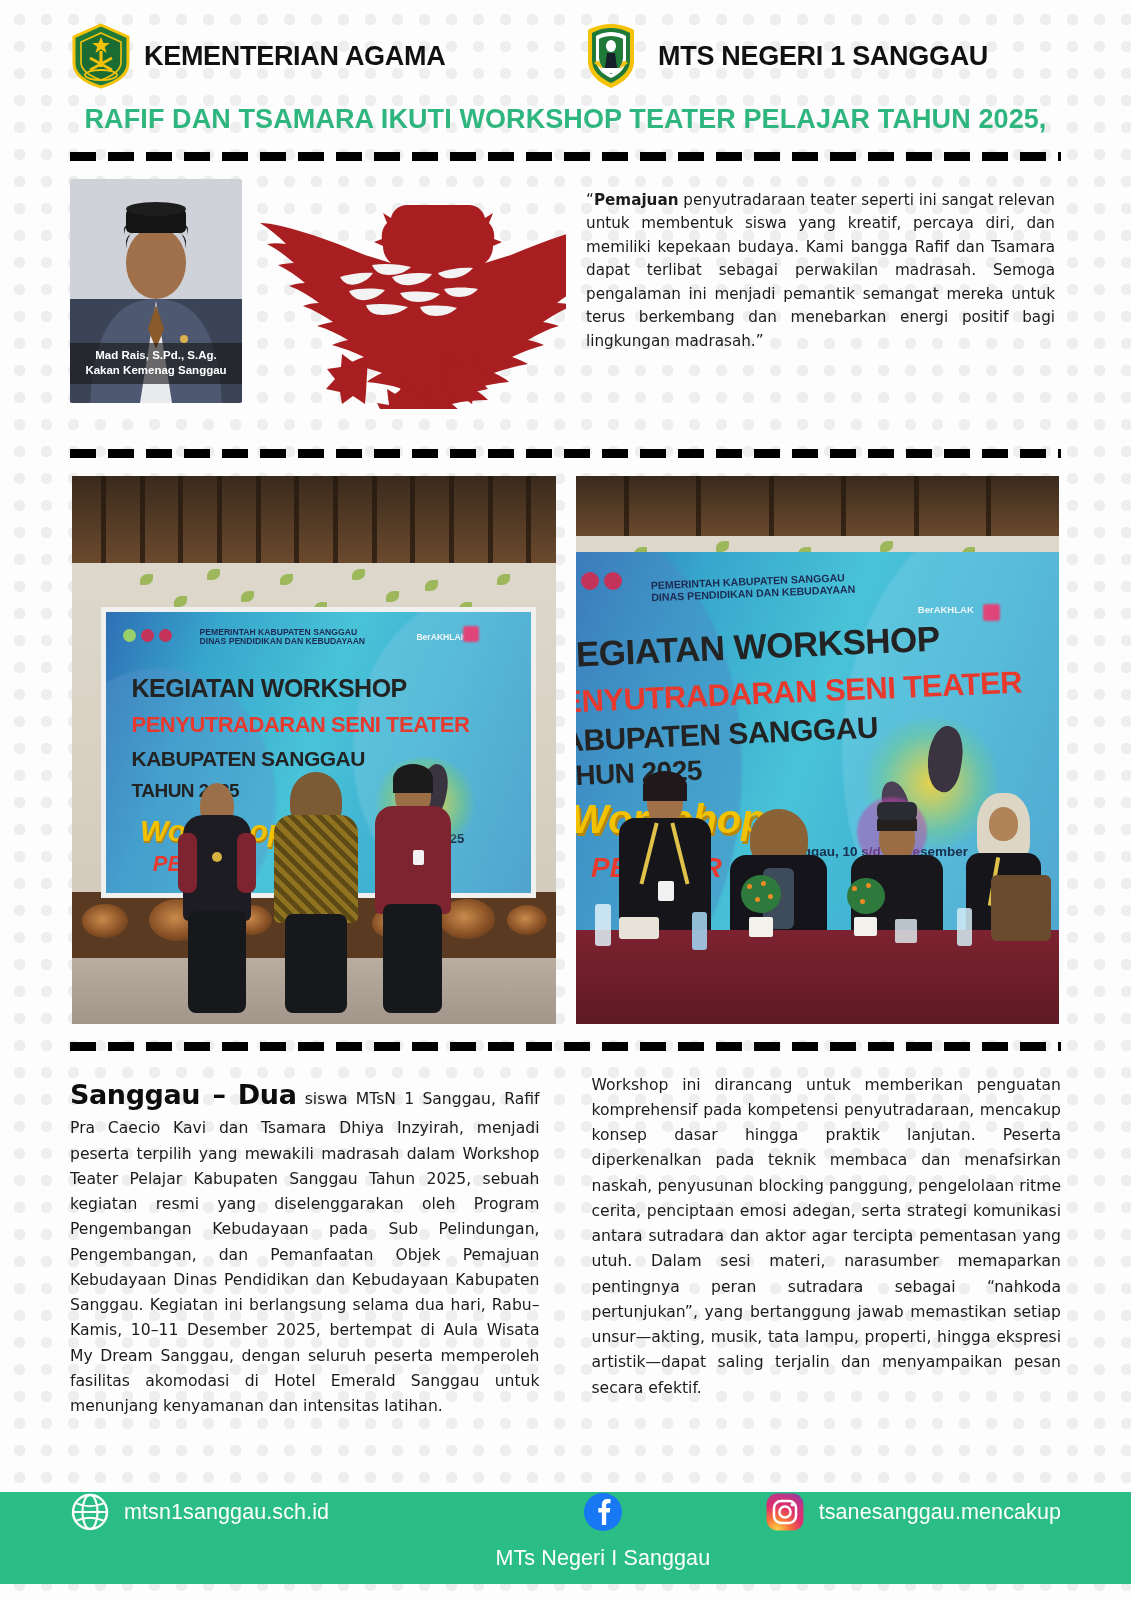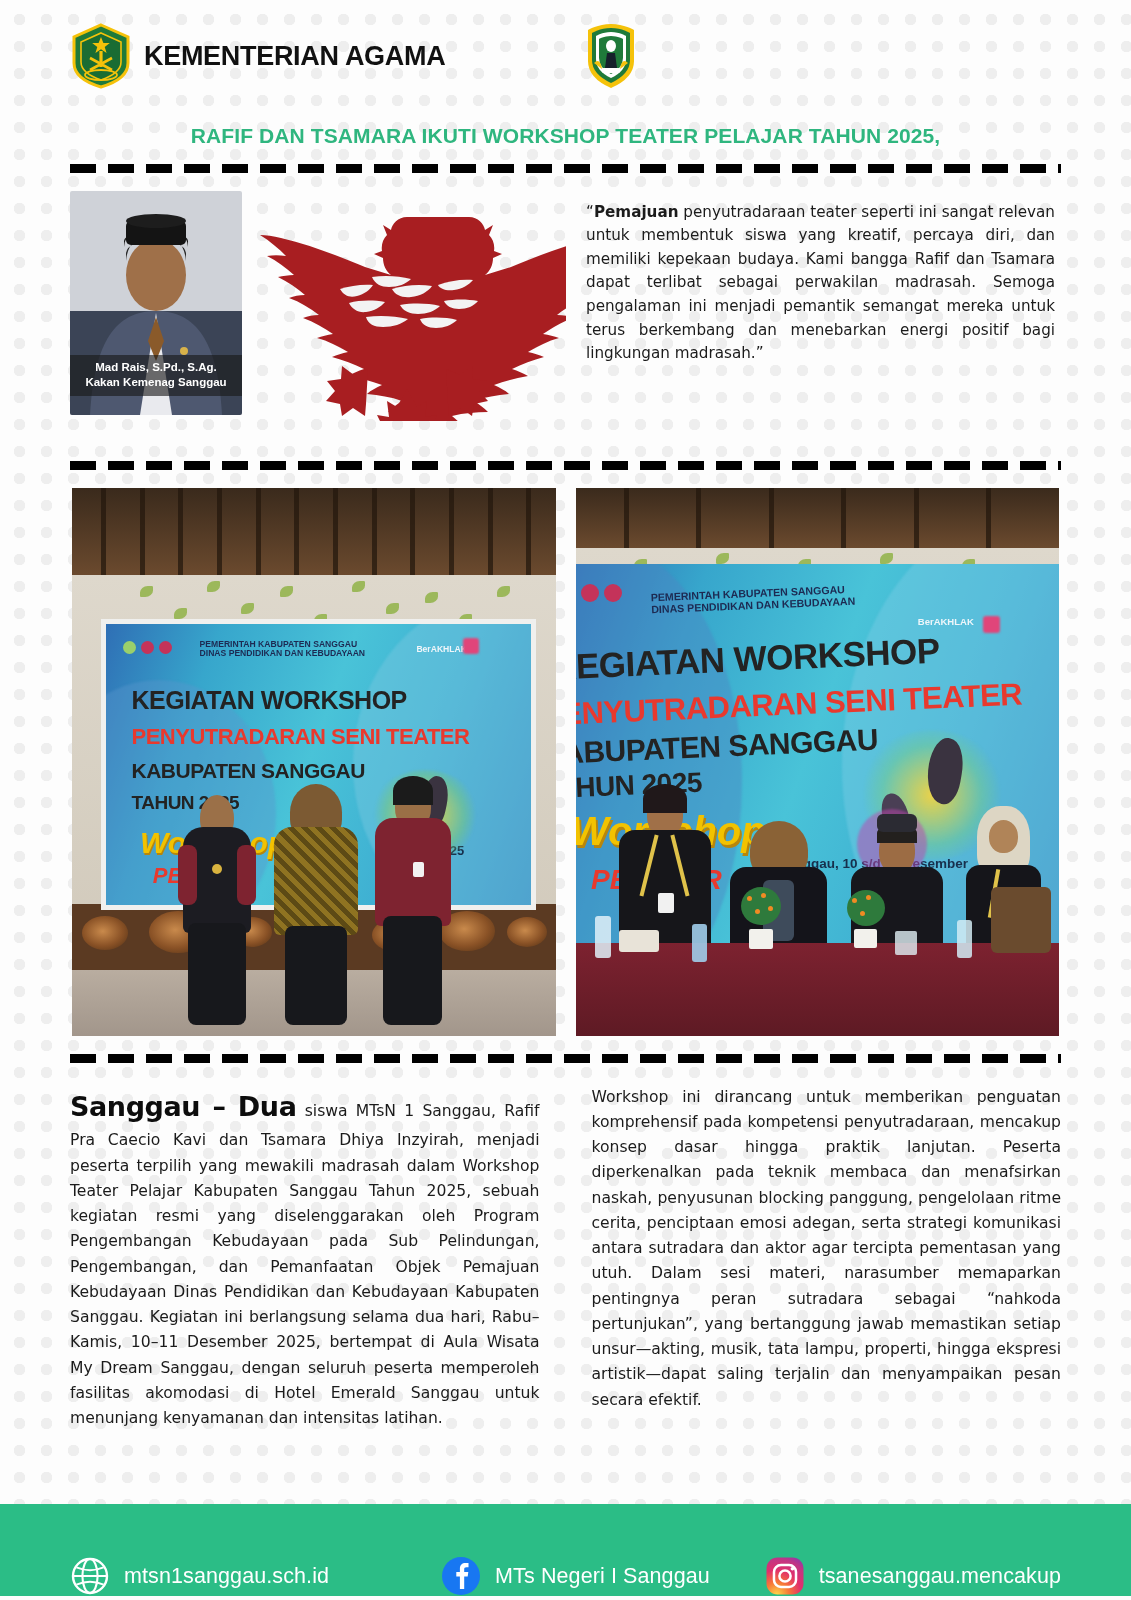--- a/index.html
+++ b/index.html
@@ -29,22 +29,22 @@
   .brand.right { flex: 1; }
   .brand-name {
     font-size: 27px; font-weight: bold; letter-spacing: -0.3px;
     color: #111111; white-space: nowrap;
   }
   .logo { width: 62px; height: 66px; flex: 0 0 62px; }
 
   
   .title-block { padding: 10px 60px 0 60px; text-align: center; }
   .title-line {
-    color: #2fb67f; font-size: 21px; font-weight: bold;
-    letter-spacing: 0.1px; line-height: 1.32; margin-top: 20px;
+    color: #2fb67f; font-size: 27px; font-weight: bold;
+    letter-spacing: 0.1px; line-height: 1.32;
   }
   .date-row {
     display: flex; align-items: center; gap: 11px;
     padding: 12px 0 0 8px;
   }
   .cal-icon { width: 28px; height: 28px; flex: 0 0 28px; }
   .date-text { font-size: 21px; font-weight: bold; color: #16181d; }
 
   
   .rule {
@@ -142,27 +142,27 @@
   
   .body-cols {
     display: flex; gap: 52px; padding: 6px 70px 0 70px;
   }
   .col { flex: 1; font-size: 15.6px; line-height: 1.62; text-align: justify;
          color: #1b1b1b; font-family: "DejaVu Sans", sans-serif; }
   .lead { font-size: 27px; font-weight: bold; letter-spacing: -0.4px; color:#0d0d0d; }
 
   
   .footer {
-    position: absolute; left: 0; right: 0; bottom: 4px; height: 92px;
+    position: absolute; left: 0; right: 0; bottom: 16px; height: 92px;
     background: #2bbd86;
-    display: flex; align-items: flex-end; padding: 0 70px; gap: 0;
+    display: flex; align-items: flex-start; padding: 0 70px; gap: 0;
   }
   .foot-item { display: flex; align-items: center; gap: 14px; }
   .foot-item.f1 { width: 390px; }
-  .foot-item.f2 { width: 340px; }
+  .foot-item.f2 { width: 340px; flex-direction: column; }
   .foot-item.f3 { flex: 1; }
   .foot-text { color: #ffffff; font-size: 21.5px; letter-spacing: .1px; }
   .fi { width: 40px; height: 40px; flex: 0 0 40px; }
 </style>
 </head>
 <body>
 
 <div class="page">
 
   <div class="header">
@@ -186,20 +186,21 @@
           <path d="M31 5 C20 5 12 10 12 10 L12 37 Q12 51 31 60 Q50 51 50 37 L50 10 C50 10 42 5 31 5 Z" fill="#1f7a3a"></path>
           <path d="M31 9 C22 9 16 13 16 13 L16 36 Q16 48 31 55 Q46 48 46 36 L46 13 C46 13 40 9 31 9 Z" fill="#ffffff"></path>
           <path d="M31 13 C24 13 19 16 19 16 L19 35 Q19 45 31 51 Q43 45 43 35 L43 16 C43 16 38 13 31 13 Z" fill="#1f7a3a"></path>
           <ellipse cx="31" cy="23" rx="5" ry="6" fill="#ffffff"></ellipse>
           <path d="M27 30 L35 30 L37 45 L25 45 Z" fill="#16202b"></path>
           <rect x="22" y="45" width="18" height="5" rx="1.4" fill="#ffffff"></rect>
           <path d="M14 40 Q20 34 22 46 Z" fill="#f5c20a"></path>
           <path d="M48 40 Q42 34 40 46 Z" fill="#f5c20a"></path>
         </svg>
       </span>
+      <span class="brand-name">MTS NEGERI 1 SANGGAU</span>
     </div>
   </div>
 
   <div class="title-block">
     <div class="title-line">RAFIF DAN TSAMARA IKUTI WORKSHOP TEATER PELAJAR TAHUN 2025,</div>
   </div>
 
   <div class="rule"></div>
 
   <div class="quote-section">

